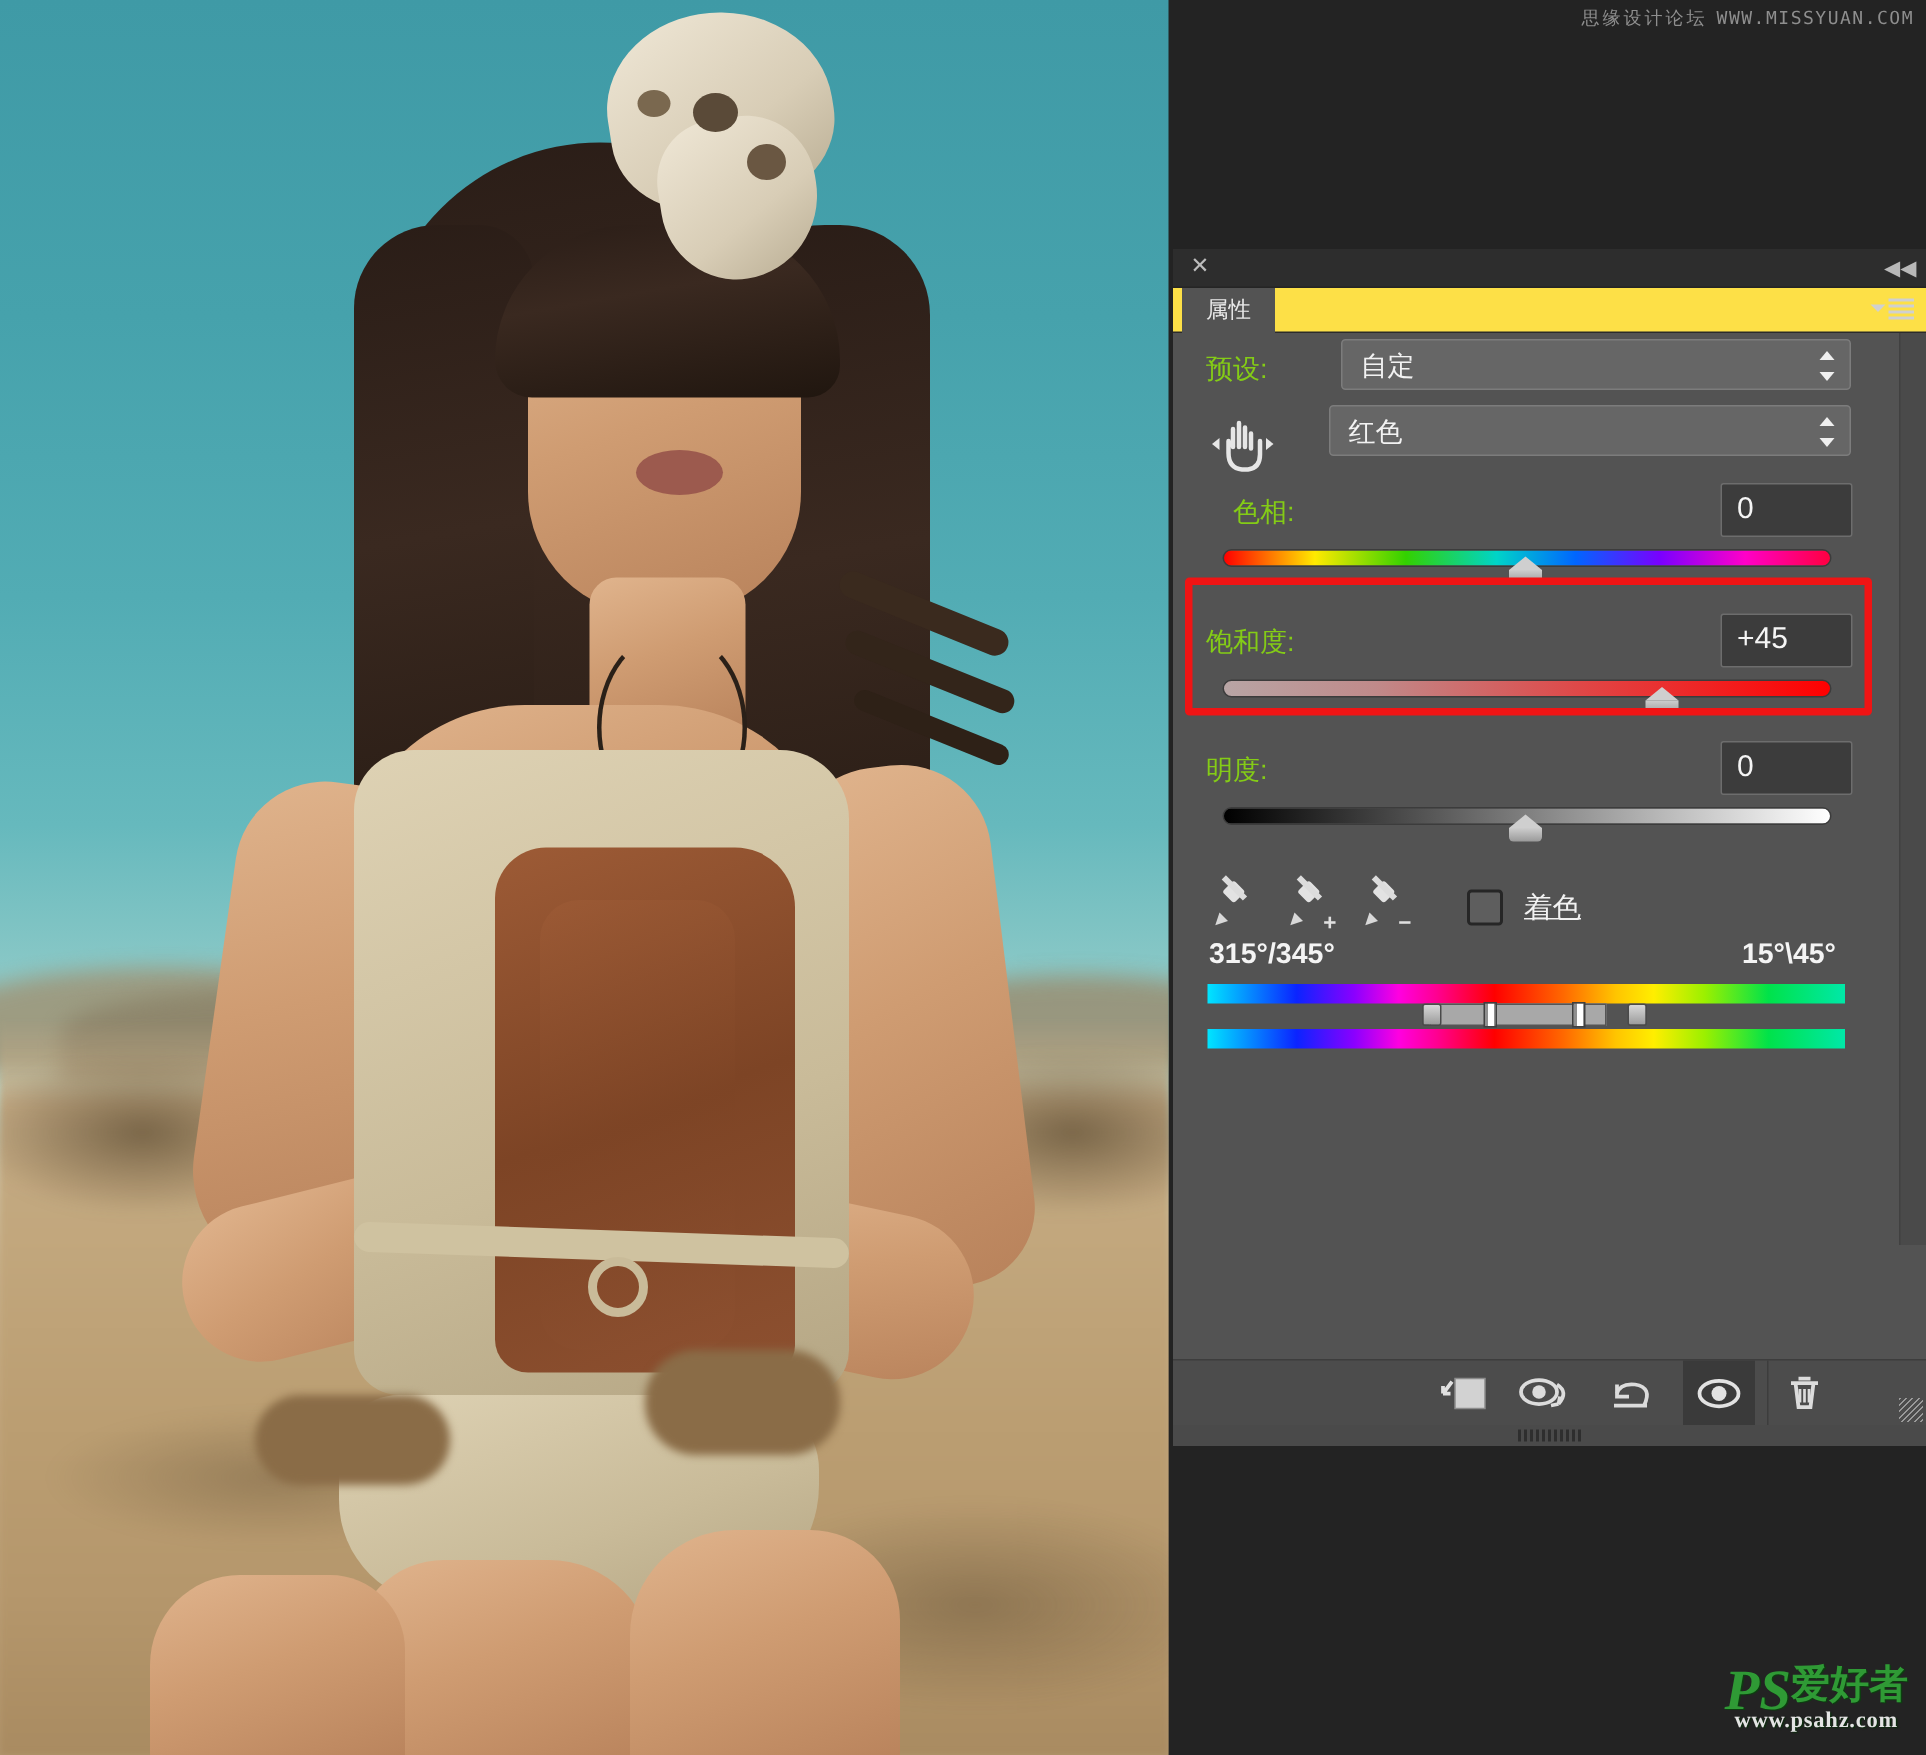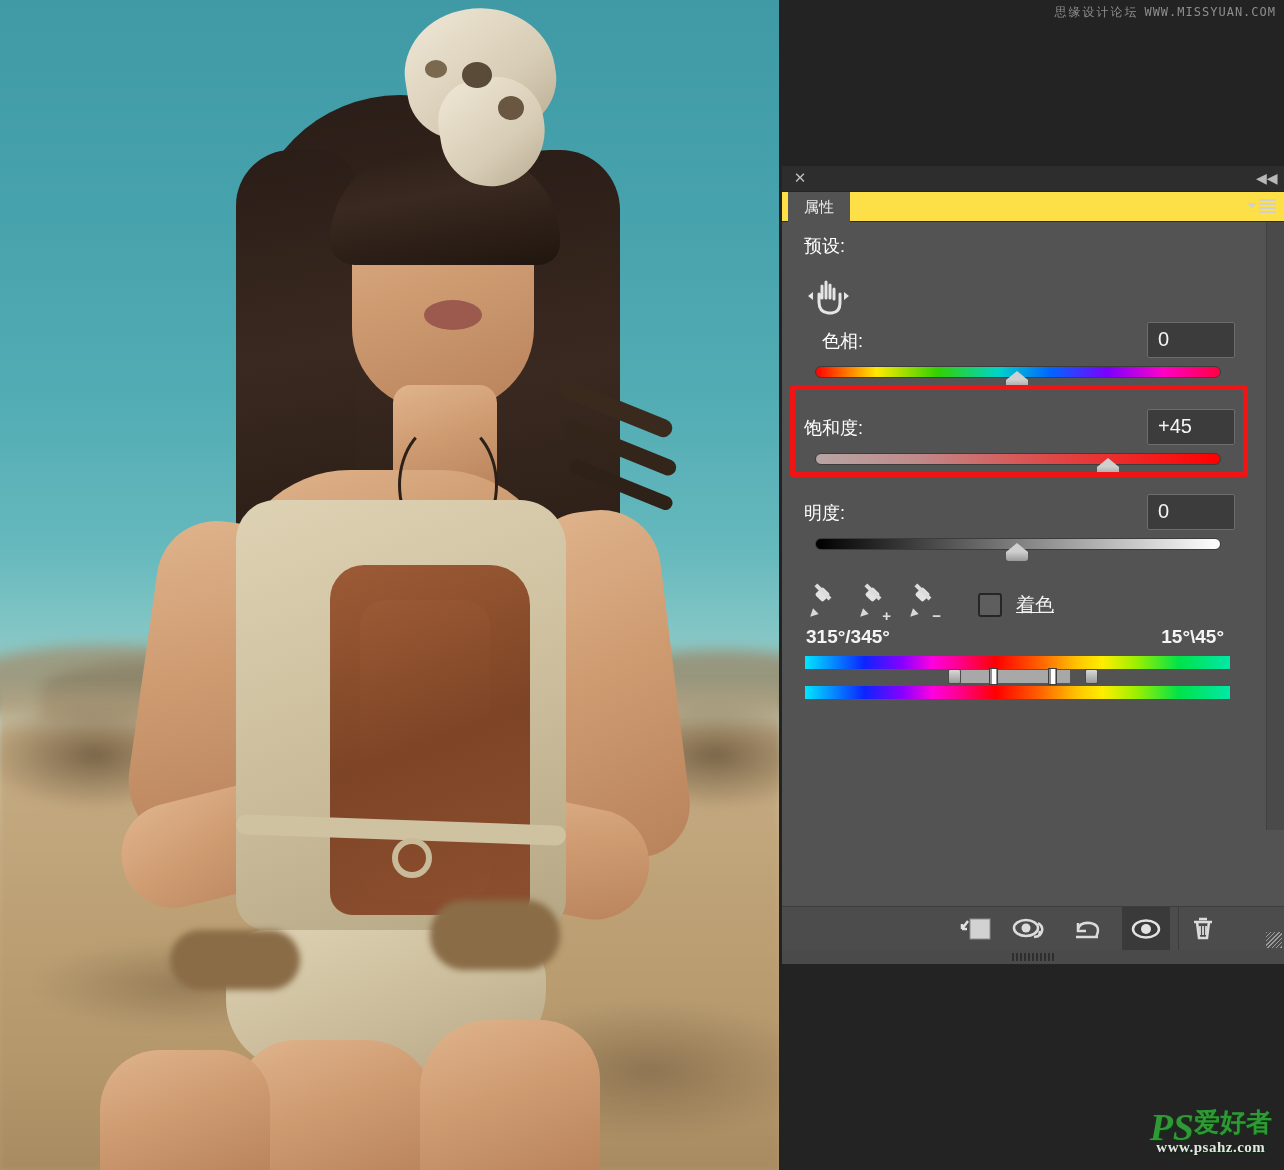--- a/index.html
+++ b/index.html
@@ -118,21 +118,21 @@
     letter-spacing: .5px;
   }
 
   
   #panel-body { position: relative; height: 608px; background: #535353; }
   #panel-scroll-track {
     position: absolute; right: 0; top: 0; width: 18px; height: 608px;
     background: #4a4a4a; border-left: 1px solid #414141;
   }
 
-  .row-label { position: absolute; color: #ffffff; font-size: 18px; }
+  .row-label { position: absolute; color: #84cc16; font-size: 18px; }
 
   
   .ps-select {
     position: absolute; height: 34px; background: #666666;
     border: 1px solid #7c7c7c; border-radius: 3px; cursor: pointer;
   }
   .ps-select .val {
     position: absolute; left: 12px; top: 5px; font-size: 18px; color: #f2f2f2;
   }
   .ps-select .spin {
@@ -354,28 +354,42 @@
             <i></i>
             <i></i>
           </div>
       </div>
     </div>
 
 
     <div id="panel-body">
 
       <div class="row-label" style="left:22px; top:12px;">预设:</div>
+      <div class="ps-select" style="left:112px; top:4px; width:340px;">
+        <div class="val">自定</div>
+        <div class="spin">
+            <div class="up"></div>
+            <div class="dn"></div>
+          </div>
+      </div>
 
       <div style="position:absolute; left:24px; top:52px; width:44px; height:42px;">
         <svg width="44" height="42" viewBox="0 0 44 42">
           <path d="M20 8 l0 16 M16 12 l0 12 M24 11 l0 13 M28 15 l0 10
                    M13 20 l0 8 q0 10 9 11 l4 0 q8 -1 8 -10 l0 -9" stroke="#e6e6e6" stroke-width="3" fill="none" stroke-linecap="round"></path>
           <path d="M7 18 l-5 4 l5 4 z" fill="#e6e6e6"></path>
           <path d="M38 18 l5 4 l-5 4 z" fill="#e6e6e6"></path>
         </svg>
+      </div>
+      <div class="ps-select" style="left:104px; top:48px; width:348px;">
+        <div class="val">红色</div>
+        <div class="spin">
+            <div class="up"></div>
+            <div class="dn"></div>
+          </div>
       </div>
 
       <div class="row-label" style="left:40px; top:107px;">色相:</div>
       <div class="num-box" style="left:365px; top:100px;">
         <span>0</span>
       </div>
       <div class="slider-track" style="left:33px; top:144px; width:406px;
            background:linear-gradient(90deg,#ff0000 0%,#ffea00 15%,#33d100 30%,#00d4c8 45%,#0066ff 58%,#7a00ff 72%,#ff00c8 86%,#ff0040 100%);"></div>
       <div class="slider-thumb" style="left:224px; top:149px;"></div>
 

